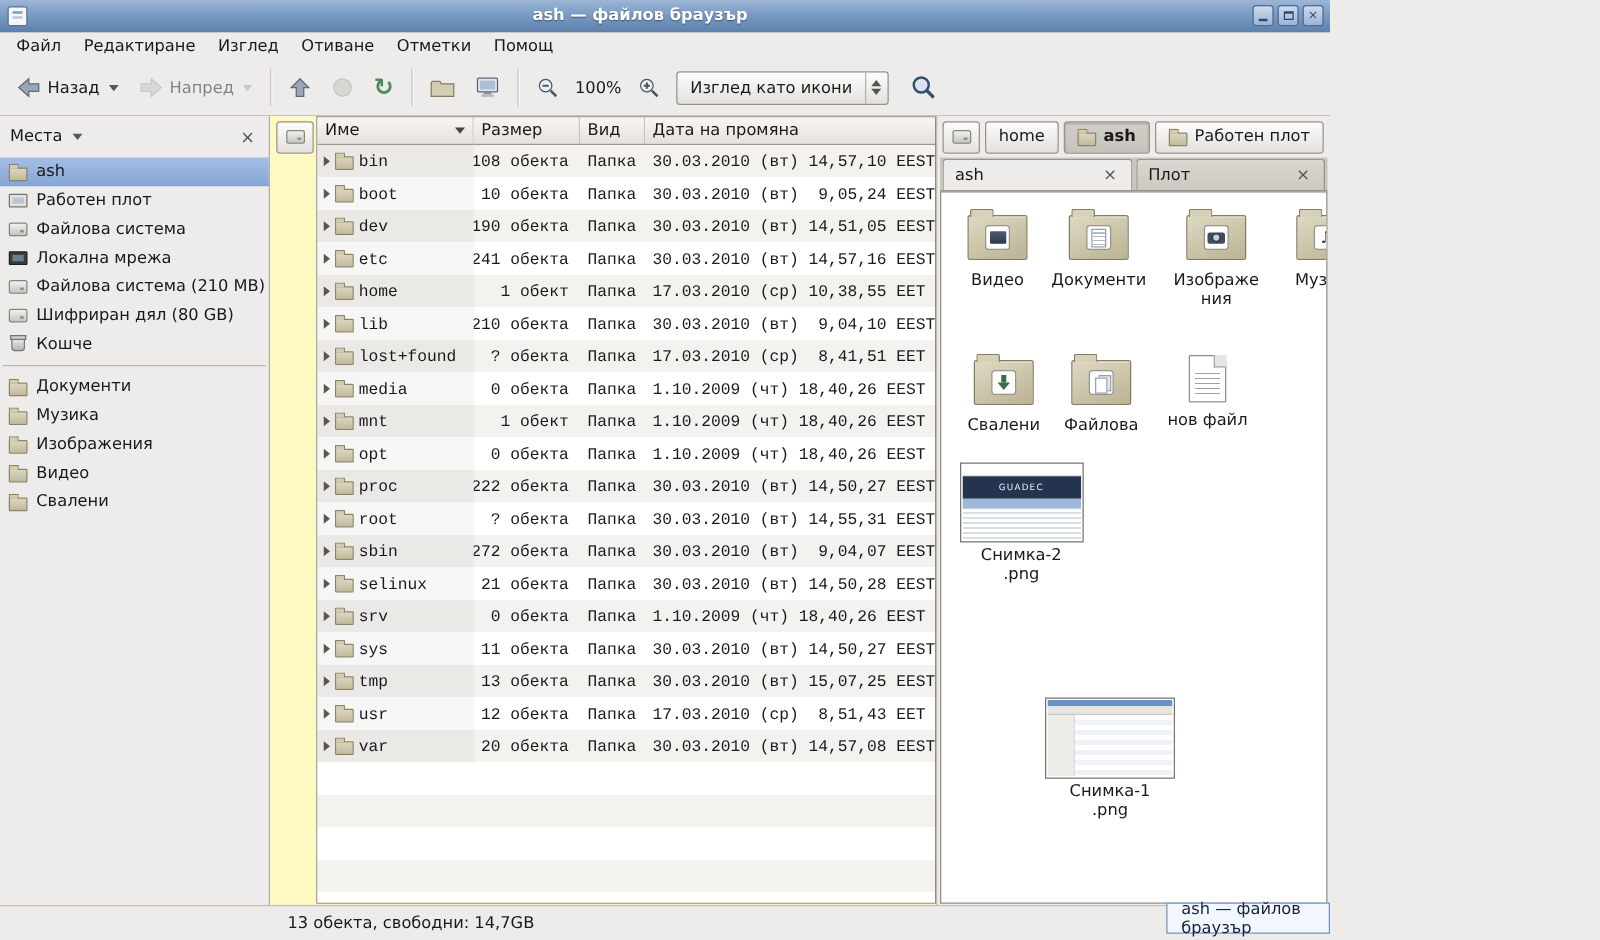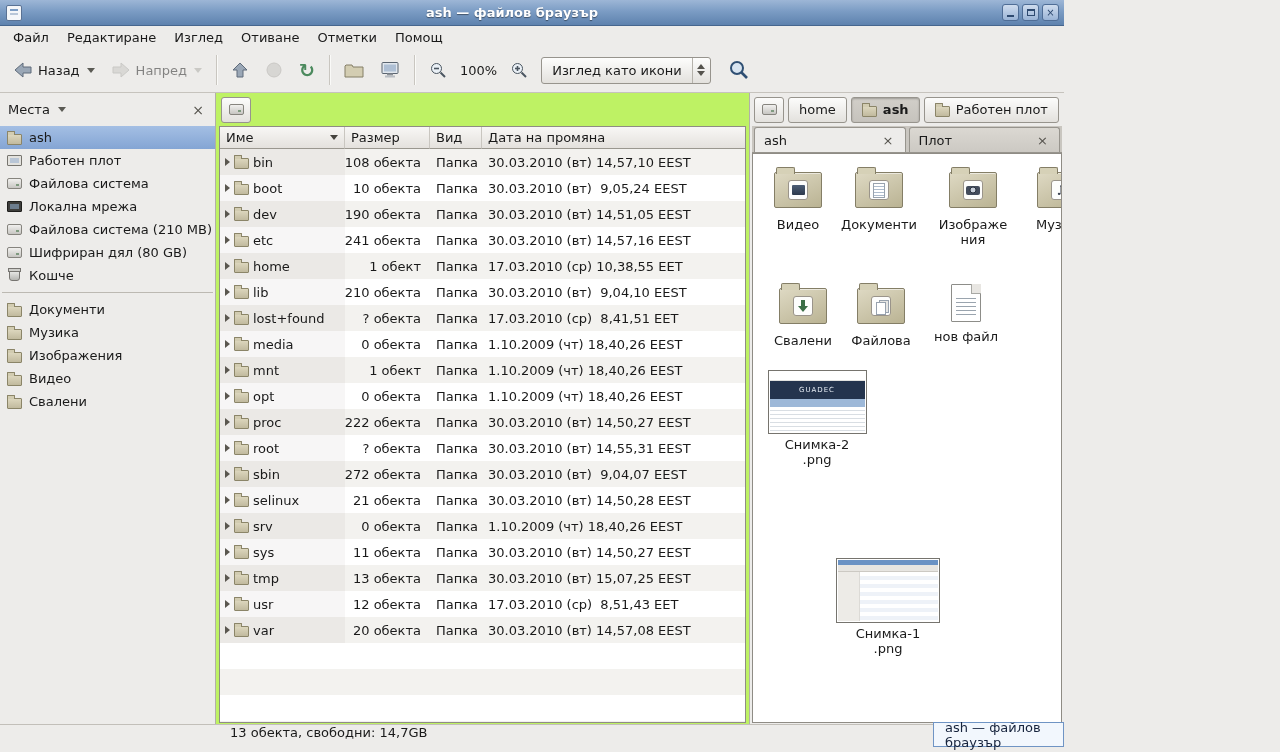--- a/index.html
+++ b/index.html
@@ -57,35 +57,35 @@
   .sidebar { width:216px; flex:0 0 auto; background:#edecea; border-right:1px solid #b2afa8; display:flex; flex-direction:column; }
   .sidebar-header { height:33px; display:flex; align-items:center; gap:6px; padding:0 8px; }
   .sidebar-close { margin-left:auto; color:#55534d; font-size:14px; padding:0 3px; }
   .side-list { display:flex; flex-direction:column; }
   .side-item { height:23px; display:flex; align-items:center; gap:7px; padding-left:7px; }
   .side-item.selected { background:linear-gradient(#a4bfe4,#84a5d4); }
   .side-sep { border-top:1px solid #bcb9b2; margin:5px 2px; }
   .slabel { white-space:nowrap; }
 
   
-  .middle { width:534px; flex:0 0 auto; background:#bef264; border-right:1px solid #b2afa8; display:flex; flex-direction:column; padding:0 3px; }
+  .middle { width:534px; flex:0 0 auto; background:#fef9c3; border-right:1px solid #b2afa8; display:flex; flex-direction:row; padding:0 3px; }
   .pane-path { height:33px; flex:0 0 auto; display:flex; align-items:center; gap:4px; padding:0 2px; }
   .crumb-root { width:30px; height:26px; display:flex; align-items:center; justify-content:center; background:linear-gradient(#fcfcfb,#e3e1dd); border:1px solid #97948d; border-radius:3px; }
   .crumb { height:26px; display:flex; align-items:center; gap:6px; padding:0 10px; background:linear-gradient(#fcfcfb,#e3e1dd); border:1px solid #97948d; border-radius:3px; white-space:nowrap; }
   .crumb.active { background:linear-gradient(#d2cfc9,#c6c3bd); box-shadow:inset 0 1px 2px rgba(0,0,0,.25); font-weight:bold; }
 
   .listwrap { flex:1 1 auto; min-height:0; border:1px solid #8f8c85; background:#fff; display:flex; flex-direction:column; margin-bottom:1px; }
   .list-header { height:22px; flex:0 0 auto; display:flex; }
   .hcell { display:flex; align-items:center; padding:0 6px; background:linear-gradient(#f8f7f5,#e4e1dd); border-right:1px solid #c9c6c0; border-bottom:1px solid #9a978f; overflow:hidden; white-space:nowrap; }
   .hcell.c-name { width:125px; justify-content:space-between; }
   .hcell.c-size { width:85px; }
   .hcell.c-type { width:52px; }
   .hcell.c-date { flex:1; border-right:none; }
   .sort-arrow { width:0; height:0; border-top:5px solid #45433e; border-left:4px solid transparent; border-right:4px solid transparent; }
-  .list-body { flex:1 1 auto; min-height:0; overflow:hidden; background:repeating-linear-gradient(to bottom, #f3f2ef 0 26px, #ffffff 26px 52px); }
+  .list-body { flex:1 1 auto; min-height:0; overflow:hidden; background:repeating-linear-gradient(to bottom, #f3f2ef 0 26px, #ffffff 26px 52px);font-family:Liberation Mono, monospace; }
   .lrow { height:26px; display:flex; align-items:stretch; }
   .lc { display:flex; align-items:center; overflow:hidden; white-space:nowrap; }
   .lc.name { width:125px; gap:4px; padding-left:5px; background:rgba(60,55,40,.045); }
   .lc.size { width:85px; justify-content:flex-end; padding-right:9px; }
   .lc.type { width:52px; padding-left:6px; }
   .lc.date { flex:1; padding-left:6px; white-space:pre; }
   .exp { width:0; height:0; border-left:5px solid #5a574f; border-top:4px solid transparent; border-bottom:4px solid transparent; flex:0 0 auto; }
 
   
   .right { flex:1 1 auto; min-width:0; background:#edecea; display:flex; flex-direction:column; padding:0 2px; }
@@ -136,21 +136,21 @@
   .shirt { width:13px; height:15px; background:#1d2739; border:1px solid #3c4c68; border-radius:2px 2px 0 0; }
   .shirt.light { background:#d9dde3; border-color:#9aa2ae; }
   .th-fm { width:104px; height:65px; }
   .th-fm-title { height:5px; background:#6a92c4; }
   .th-fm-tool { height:7px; background:#e7e5e1; border-bottom:1px solid #ccc9c3; }
   .th-fm-body { flex:1; display:flex; }
   .th-fm-side { width:22%; background:#edebe7; border-right:1px solid #dcdad6; }
   .th-fm-list { flex:1; background:repeating-linear-gradient(to bottom,#fff 0 4px,#eef2f8 4px 8px); }
 
   
-  .statusbar { height:28px; flex:0 0 auto; background:#edecea; border-top:1px solid #c2bfb9; display:flex; align-items:flex-start; padding-left:230px; }
+  .statusbar { height:28px; flex:0 0 auto; background:#edecea; border-top:1px solid #c2bfb9; display:flex; align-items:center; padding-left:230px; }
   .tooltip { position:absolute; left:933px; top:722px; height:25px; z-index:20; display:flex; align-items:center; padding:0 11px; background:#f2f7fd; border:1px solid #6f94c4; color:#16233c; }
 
   svg { display:block; }
 </style>
 </head>
 <body>
 
 <div class="window">
 
   <div class="titlebar">

